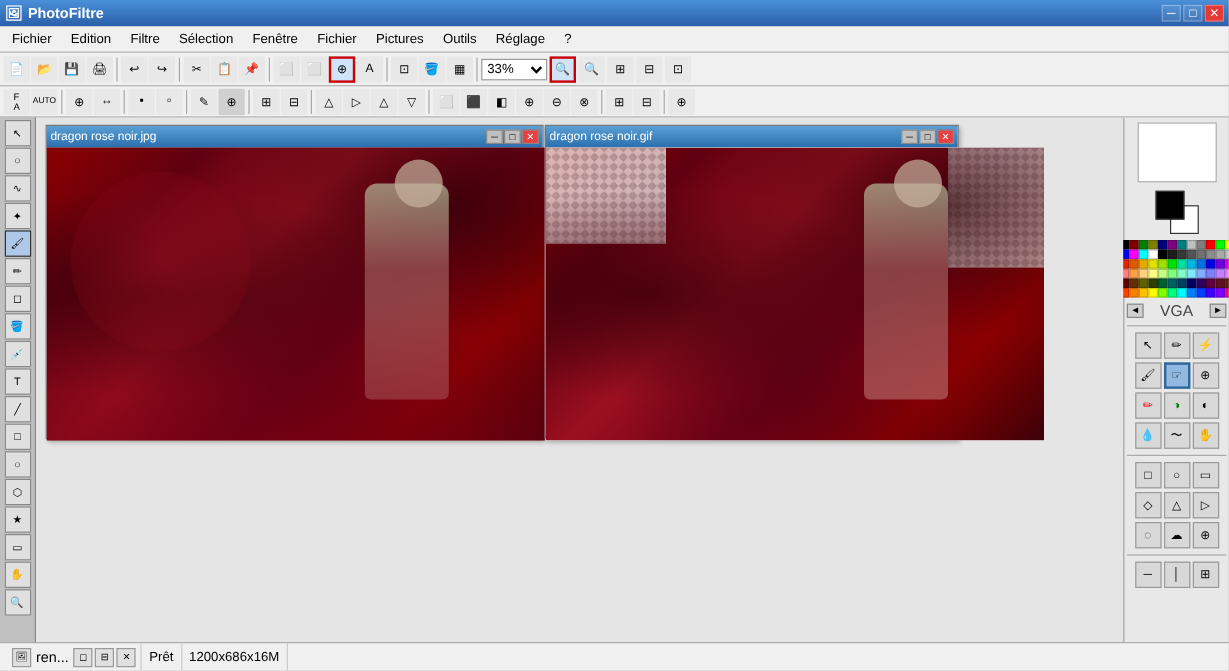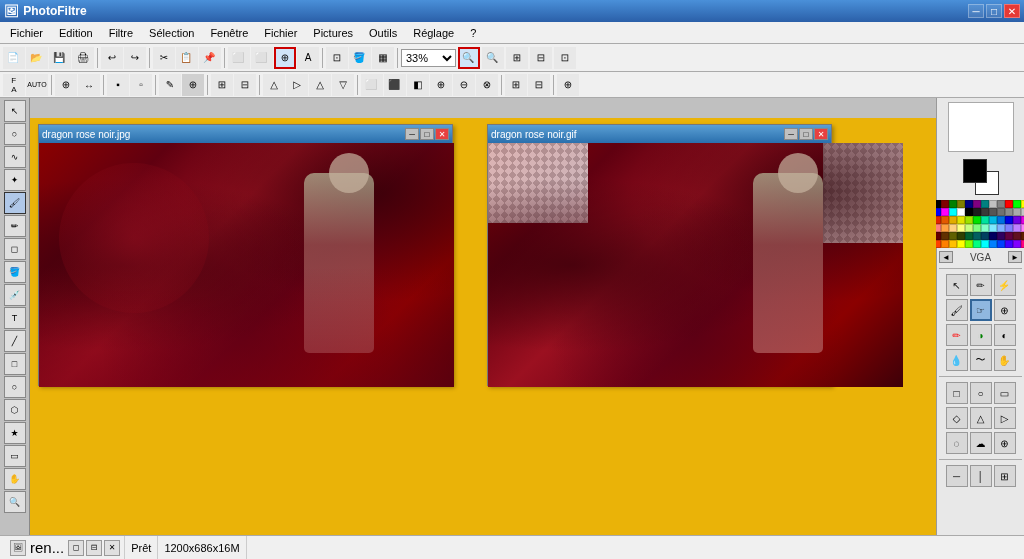--- a/index.html
+++ b/index.html
@@ -105,25 +105,24 @@
       background: #e0e0e0;
       border: 1px solid #888;
       cursor: pointer;
       font-size: 9px;
     }
     .tool-icon.active { background: #b0c8e8; border: 1px solid #333; }
 
     
     #canvas-area {
       flex: 1;
-      background: #eab308;
+      background: #e5e5e5;
       overflow: hidden;
       position: relative;
       padding: 20px;
-      margin-top: 20px;
     }
 
     
     #right-panel {
       width: 88px;
       background: #e8e8e8;
       border-left: 1px solid #999;
       display: flex;
       flex-direction: column;
       align-items: center;
@@ -400,21 +399,21 @@
 
           <div style="position:absolute; right:80px; top:30px; width:70px; height:180px; background: linear-gradient(to bottom, rgba(200,220,180,0.6) 0%, rgba(150,80,80,0.8) 40%, rgba(180,100,100,0.7) 100%); border-radius:10px 10px 5px 5px;"></div>
           <div style="position:absolute; right:85px; top:10px; width:40px; height:40px; background: rgba(200,180,160,0.7); border-radius:50%;"></div>
 
           <div style="position:absolute; bottom:0; left:0; right:0; height:120px; background: linear-gradient(to top, rgba(120,0,20,0.5), transparent);"></div>
           <div style="position:absolute; top:20px; left:20px; width:150px; height:150px; border-radius:50%; background: radial-gradient(circle, rgba(180,20,40,0.4), rgba(100,0,10,0.2)); transform:rotate(-20deg);"></div>
         </div>
       </div>
     </div>
 
-    <div class="img-window" style="left:457px; top:6px; width:345px; height:262px;">
+    <div class="img-window" style="left:424px; top:6px; width:345px; height:262px;">
       <div class="img-window-title">
         <span>dragon rose noir.gif</span>
         <div class="img-window-controls">
           <div class="win-btn">─</div>
           <div class="win-btn">□</div>
           <div class="win-btn close-btn">✕</div>
         </div>
       </div>
       <div class="img-canvas checkerboard" style="width:415px; height:244px; overflow:hidden; position:relative;">
 
@@ -531,21 +530,21 @@
         <div class="color-cell" title="#00ffff" style="background: rgb(0, 255, 255);"></div>
         <div class="color-cell" title="#0080ff" style="background: rgb(0, 128, 255);"></div>
         <div class="color-cell" title="#0040ff" style="background: rgb(0, 64, 255);"></div>
         <div class="color-cell" title="#4000ff" style="background: rgb(64, 0, 255);"></div>
         <div class="color-cell" title="#8000ff" style="background: rgb(128, 0, 255);"></div>
         <div class="color-cell" title="#ff0080" style="background: rgb(255, 0, 128);"></div>
       </div>
 
     <div class="palette-nav">
       <div class="palette-arrow">◄</div>
-      <div style="font-size:10px; color:#444;">VGA</div>
+      <div style="font-size:13px; color:#444;">VGA</div>
       <div class="palette-arrow">►</div>
     </div>
 
     <div class="divider-h"></div>
 
     <div class="r-tool-row">
       <div class="r-tool">↖</div>
       <div class="r-tool">✏</div>
       <div class="r-tool">⚡</div>
     </div>
@@ -590,21 +589,21 @@
       <div class="r-tool">│</div>
       <div class="r-tool">⊞</div>
     </div>
   </div>
 
 </div>
 
 <div id="statusbar">
   <div class="status-section" style="gap:2px; padding-right:4px;">
     <div class="status-icon">🖼</div>
-    <span style="font-size:15px; padding:0 2px;text-align:center;">ren...</span>
+    <span style="font-size:12px; padding:0 2px;text-align:center;">ren...</span>
     <div class="status-icon">◻</div>
     <div class="status-icon">⊟</div>
     <div class="status-icon">✕</div>
   </div>
   <div class="status-section">
     <span>Prêt</span>
   </div>
   <div class="status-section">
     <span>1200x686x16M</span>
   </div>

